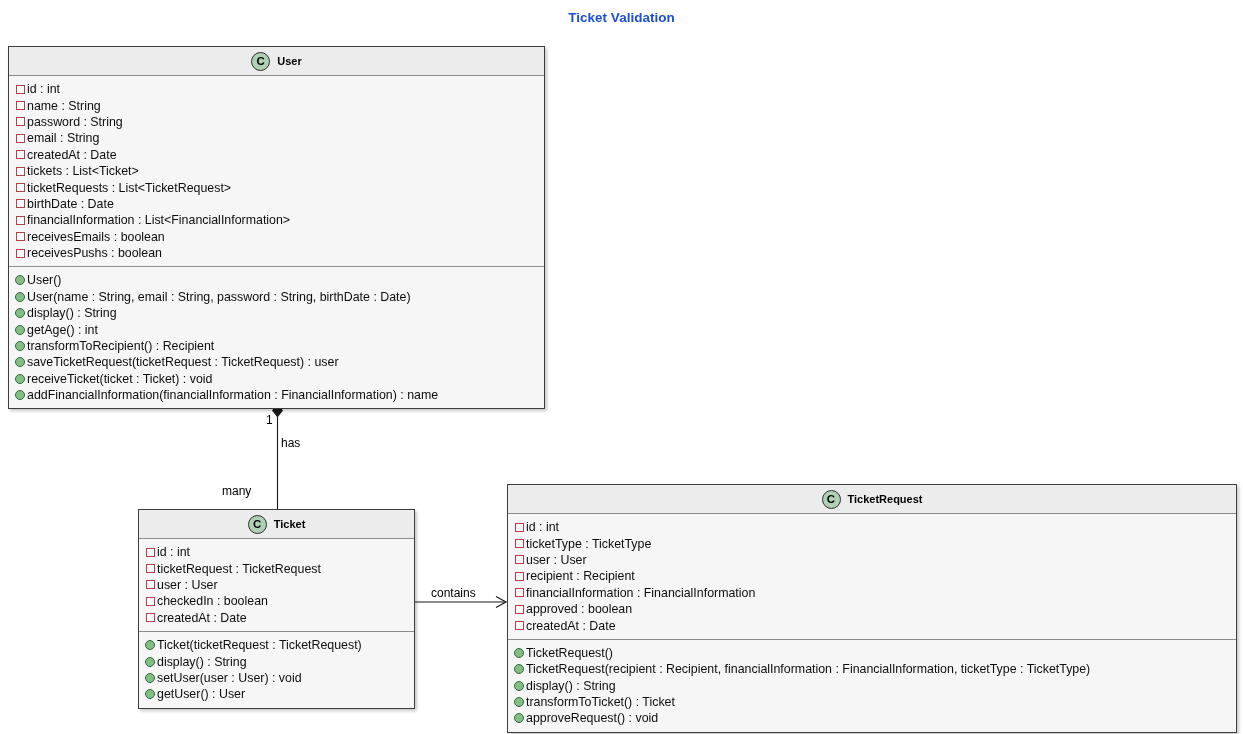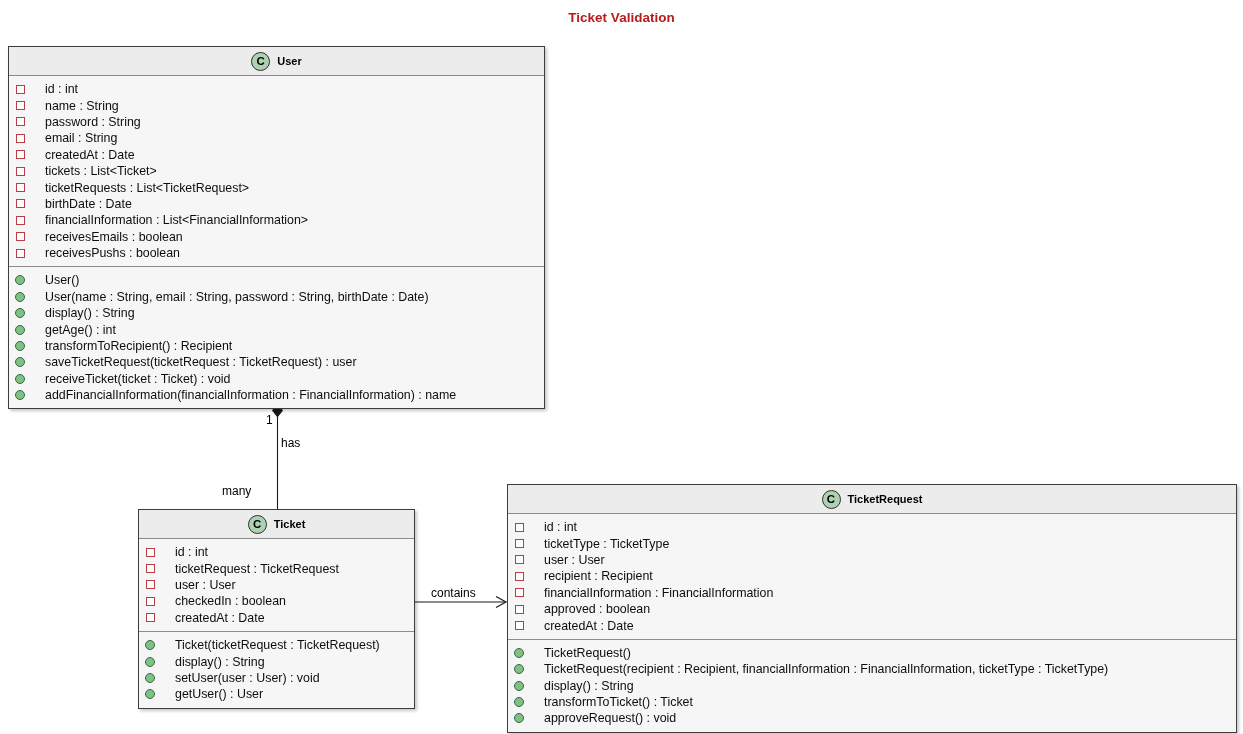--- a/index.html
+++ b/index.html
@@ -3,42 +3,42 @@
 <meta charset="utf-8">
 <style>
   html,body{margin:0;padding:0;background:#ffffff;}
   .diagram{
     position:relative;width:1243px;height:734px;background:#ffffff;
     font-family:"Liberation Sans","DejaVu Sans",sans-serif;color:#111;
     overflow:hidden;
   }
   .title{
     position:absolute;left:0;top:10px;width:1243px;text-align:center;
-    font-size:13.5px;font-weight:bold;color:#b91c1c;
+    font-size:13.5px;font-weight:bold;color:#1d4ed8;
   }
   .classbox{
     position:absolute;box-sizing:border-box;
     border:1px solid #3d3d3d;background:#f6f6f6;
     box-shadow:2px 2px 3px rgba(0,0,0,0.22);
   }
   .class-header{
     height:28px;display:flex;align-items:center;justify-content:center;gap:7px;
     background:#ececec;border-bottom:1px solid #8c8c8c;
   }
   .c-badge{
     width:17px;height:17px;border-radius:50%;
     background:#add1b2;border:1px solid #2f2f2f;
     display:flex;align-items:center;justify-content:center;
     font-size:11.5px;font-weight:bold;color:#000;flex:0 0 auto;
   }
   .class-name{font-size:11px;font-weight:bold;color:#000;}
   .section{padding:5px 6px;}
   .section.attrs{border-bottom:1px solid #8c8c8c;background:#f6f6f6;}
   .section.methods{background:#f6f6f6;}
-  .row{height:16.4px;display:flex;align-items:center;gap:20px;white-space:nowrap;}
+  .row{height:16.4px;display:flex;align-items:center;gap:2px;white-space:nowrap;}
   .row .txt{font-size:12.4px;color:#0d0d0d;}
   .field-ic{
     width:7px;height:7px;flex:0 0 auto;
     border:1.4px solid #b93d46;background:#fefefe;margin-left:1px;
   }
   .method-ic{
     width:8px;height:8px;flex:0 0 auto;border-radius:50%;
     background:#84be84;border:1.2px solid #2d6e3f;
   }
   .connectors{position:absolute;left:0;top:0;pointer-events:none;}

